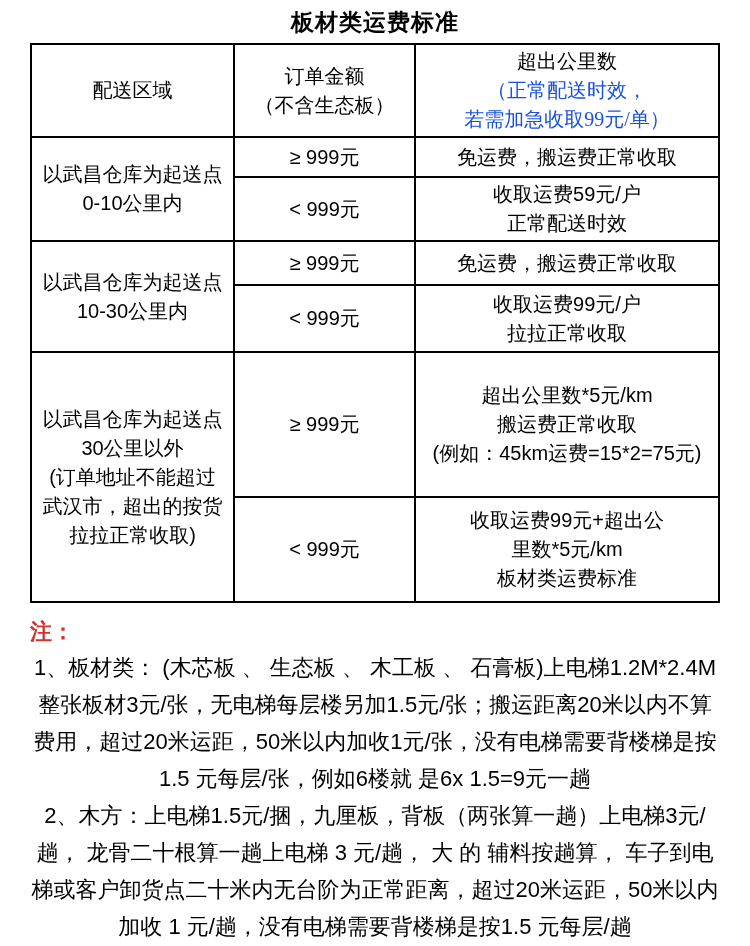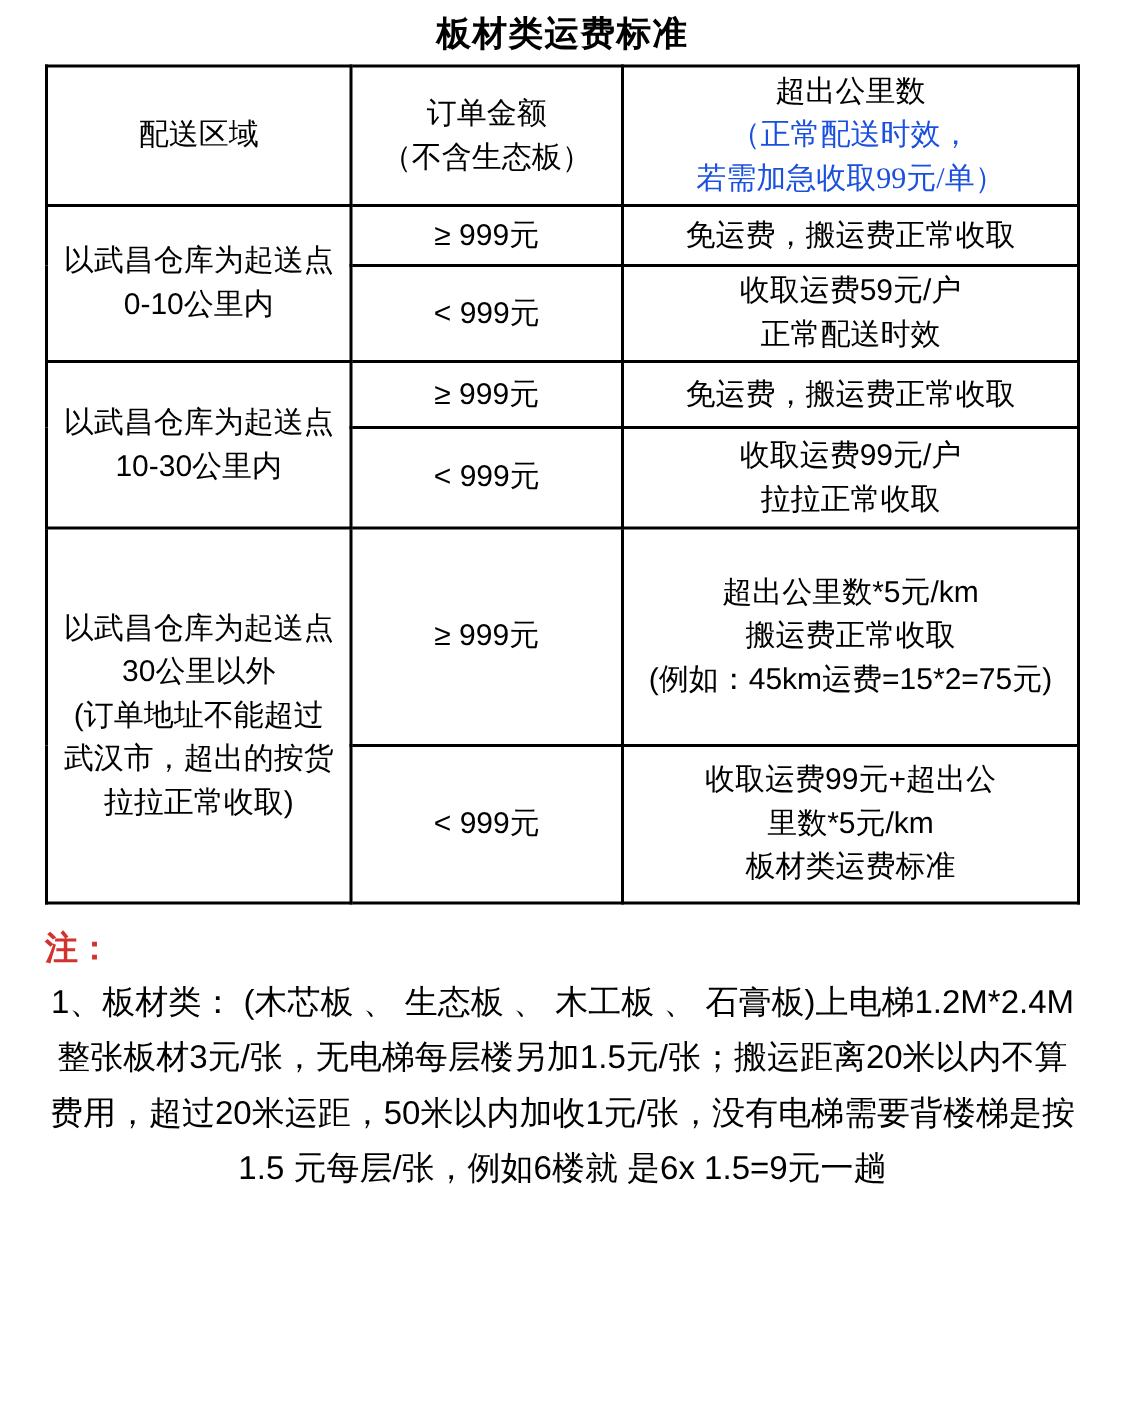--- a/index.html
+++ b/index.html
@@ -135,15 +135,16 @@
         <td class="pre">收取运费99元+超出公
 里数*5元/km
 板材类运费标准</td>
       </tr>
     </tbody>
   </table>
 
   <div class="notes">
     <div class="note-label">注：</div>
     <p class="note">1、板材类： (木芯板 、 生态板 、 木工板 、 石膏板)上电梯1.2M*2.4M整张板材3元/张，无电梯每层楼另加1.5元/张；搬运距离20米以内不算费用，超过20米运距，50米以内加收1元/张，没有电梯需要背楼梯是按1.5 元每层/张，例如6楼就 是6x 1.5=9元一趟</p>
+    <p class="note">2、木方：上电梯1.5元/捆，九厘板，背板（两张算一趟）上电梯3元/趟， 龙骨二十根算一趟上电梯 3 元/趟， 大 的 辅料按趟算， 车子到电梯或客户卸货点二十米内无台阶为正常距离，超过20米运距，50米以内加收 1 元/趟，没有电梯需要背楼梯是按1.5 元每层/趟</p>
   </div>
 
 </div>
 
 </body></html>

